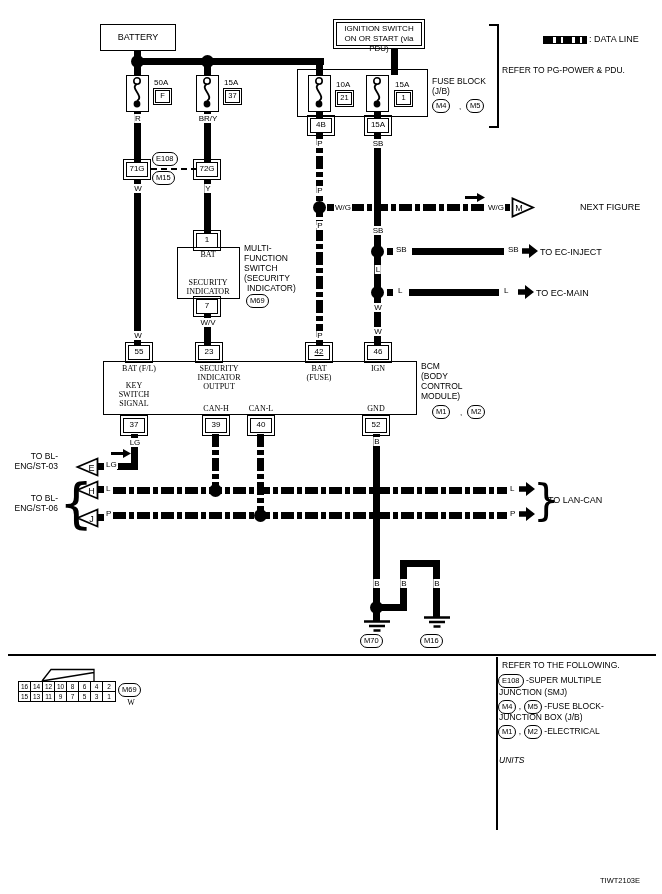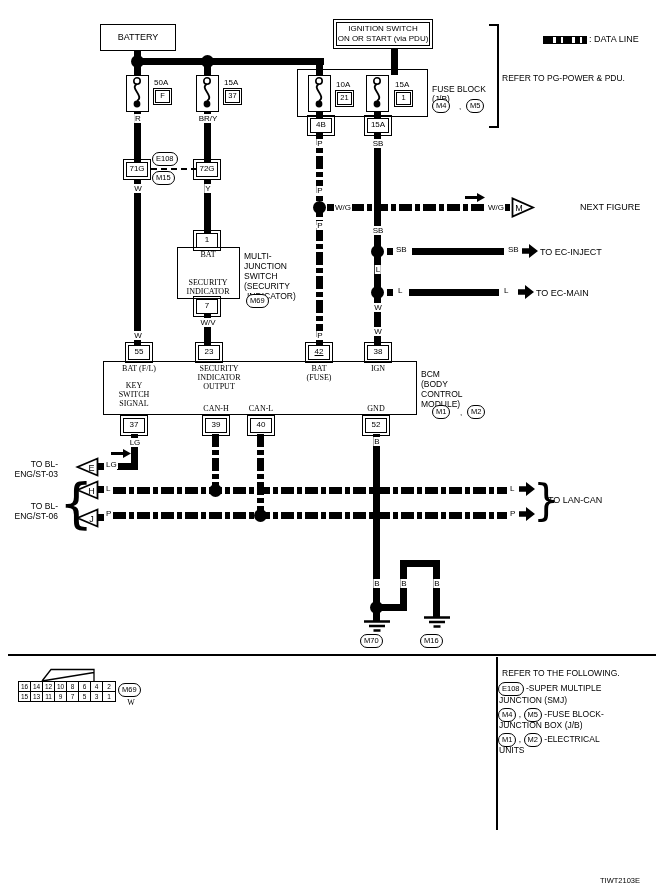--- a/index.html
+++ b/index.html
@@ -24,21 +24,21 @@
   .fid{position:absolute;border:1px solid #000;outline:1px solid #000;outline-offset:1.5px;background:#fff;
        font-size:7.5px;line-height:10px;height:11px;min-width:11px;text-align:center;padding:0 1px;z-index:5;}
   .oval{position:absolute;border:1.2px solid #000;border-radius:8px;background:#fff;font-size:7.5px;
         line-height:11px;height:12px;padding:0 3px;z-index:5;white-space:nowrap;}
   .oval-i{display:inline-block;border:1.2px solid #000;border-radius:8px;background:#fff;font-size:7.5px;
         line-height:11px;height:12px;padding:0 3px;white-space:nowrap;vertical-align:middle;}
   
   .wl{position:absolute;transform:translateX(-50%);background:#fff;font-size:8px;line-height:9px;
       padding:0 1px;z-index:4;white-space:nowrap;}
   .ll{position:absolute;background:#fff;font-size:8px;line-height:9px;padding:0 1px;z-index:4;white-space:nowrap;}
-  .txt{position:absolute;font-size:8.5px;line-height:9.5px;white-space:nowrap;z-index:4;margin-top:8px;}
+  .txt{position:absolute;font-size:8.5px;line-height:9.5px;white-space:nowrap;z-index:4;}
   .txt8{position:absolute;font-size:8px;line-height:9px;white-space:nowrap;z-index:4;}
   .tc{transform:translateX(-50%);font-family:Liberation Serif, serif;}
   .dest{position:absolute;font-size:9px;line-height:10px;white-space:nowrap;z-index:4;}
   .brace{position:absolute;font-family:"DejaVu Sans",sans-serif;z-index:4;}
   svg{position:absolute;z-index:4;overflow:visible;}
   svg text{font-family:"Liberation Sans",sans-serif;}
   .grid{position:absolute;left:18px;top:681px;display:grid;grid-template-columns:repeat(8,12px);
         grid-auto-rows:9.5px;border:1.2px solid #000;z-index:4;background:#fff;}
   .cell{border-right:1px solid #000;border-bottom:1px solid #000;font-size:6.5px;line-height:9px;text-align:center;}
   .cell.lc{border-right:none;}
@@ -54,21 +54,21 @@
 <div class="canvas">
 
   <div class="legend-sample"></div>
   <div class="dest" style="left:589px;top:34px;">: DATA LINE</div>
   <div class="rule" style="left:497px;top:24px;width:2px;height:104px;"></div>
   <div class="rule" style="left:489px;top:24px;width:8px;height:2px;"></div>
   <div class="rule" style="left:489px;top:126px;width:8px;height:2px;"></div>
   <div class="txt" style="left:502px;top:66px;">REFER TO PG-POWER &amp; PDU.</div>
 
   <div class="box" style="left:100px;top:24px;width:76px;height:27px;font-size:9px;line-height:24px;text-align:center;">BATTERY</div>
-  <div class="dbox" style="left:333px;top:19px;width:100px;height:30px;text-align:center;">
+  <div class="dbox" style="left:333px;top:19px;width:92px;height:30px;text-align:center;">
     <div style="font-size:8px;line-height:10px;margin-top:4px;">IGNITION SWITCH</div>
     <div style="font-size:8px;line-height:10px;">ON OR START (via PDU)</div>
   </div>
 
   <div class="wv" style="left:134px;top:50px;height:28px;"></div>
   <div class="wh" style="left:134px;top:58px;width:190px;"></div>
   <div class="wv" style="left:204px;top:58px;height:17px;"></div>
   <div class="wv" style="left:316px;top:58px;height:17px;"></div>
   <div class="wv" style="left:391px;top:49px;height:26px;"></div>
   <div class="wv" style="left:134px;top:112px;height:52px;"></div>
@@ -161,31 +161,31 @@
   <div class="oval" style="left:152px;top:152px;">E108</div>
   <div class="oval" style="left:152px;top:171px;">M15</div>
 
   <div class="box" style="left:177px;top:247px;width:63px;height:52px;"></div>
   <div class="tag" style="left:207px;top:233px;">1</div>
   <div class="txt8 tc" style="left:208px;top:250px;">BAT</div>
   <div class="txt8 tc" style="left:208px;top:278px;">SECURITY</div>
   <div class="txt8 tc" style="left:208px;top:287px;">INDICATOR</div>
   <div class="tag" style="left:207px;top:299px;">7</div>
   <div class="txt" style="left:244px;top:244px;">MULTI-</div>
-  <div class="txt" style="left:244px;top:254px;">JUNCTION</div>
+  <div class="txt" style="left:244px;top:254px;">FUNCTION</div>
   <div class="txt" style="left:244px;top:264px;">SWITCH</div>
   <div class="txt" style="left:244px;top:274px;">(SECURITY</div>
   <div class="txt" style="left:247px;top:284px;">INDICATOR)</div>
   <div class="oval" style="left:246px;top:294px;">M69</div>
 
   <div class="box" style="left:103px;top:361px;width:314px;height:54px;"></div>
   <div class="tag" style="left:139px;top:345px;">55</div>
   <div class="tag" style="left:209px;top:345px;">23</div>
   <div class="tag" style="left:319px;top:345px;text-decoration:underline;">42</div>
-  <div class="tag" style="left:378px;top:345px;">38</div>
+  <div class="tag" style="left:378px;top:345px;">46</div>
   <div class="tag" style="left:134px;top:418px;">37</div>
   <div class="tag" style="left:216px;top:418px;">39</div>
   <div class="tag" style="left:261px;top:418px;">40</div>
   <div class="tag" style="left:376px;top:418px;">52</div>
 
   <div class="txt8 tc" style="left:139px;top:364px;">BAT (F/L)</div>
   <div class="txt8 tc" style="left:219px;top:364px;">SECURITY</div>
   <div class="txt8 tc" style="left:219px;top:373px;">INDICATOR</div>
   <div class="txt8 tc" style="left:219px;top:382px;">OUTPUT</div>
   <div class="txt8 tc" style="left:319px;top:364px;">BAT</div>
@@ -346,17 +346,17 @@
     <span class="oval-i">M5</span>
     <span>-FUSE BLOCK-</span>
   </div>
   <div class="txt" style="left:499px;top:713px;">JUNCTION BOX (J/B)</div>
   <div class="txt" style="left:498px;top:725px;">
     <span class="oval-i">M1</span>
     <span>,</span>
     <span class="oval-i">M2</span>
     <span>-ELECTRICAL</span>
   </div>
-  <div class="txt" style="left:499px;top:738px;">UNITS</div>
+  <div class="txt" style="left:499px;top:756px;font-style:italic;">UNITS</div>
 
   <div class="abs" style="left:596px;top:876px;width:48px;text-align:center;font-size:7.5px;z-index:4;">TIWT2103E</div>
 
 </div>
 
 </body></html>

